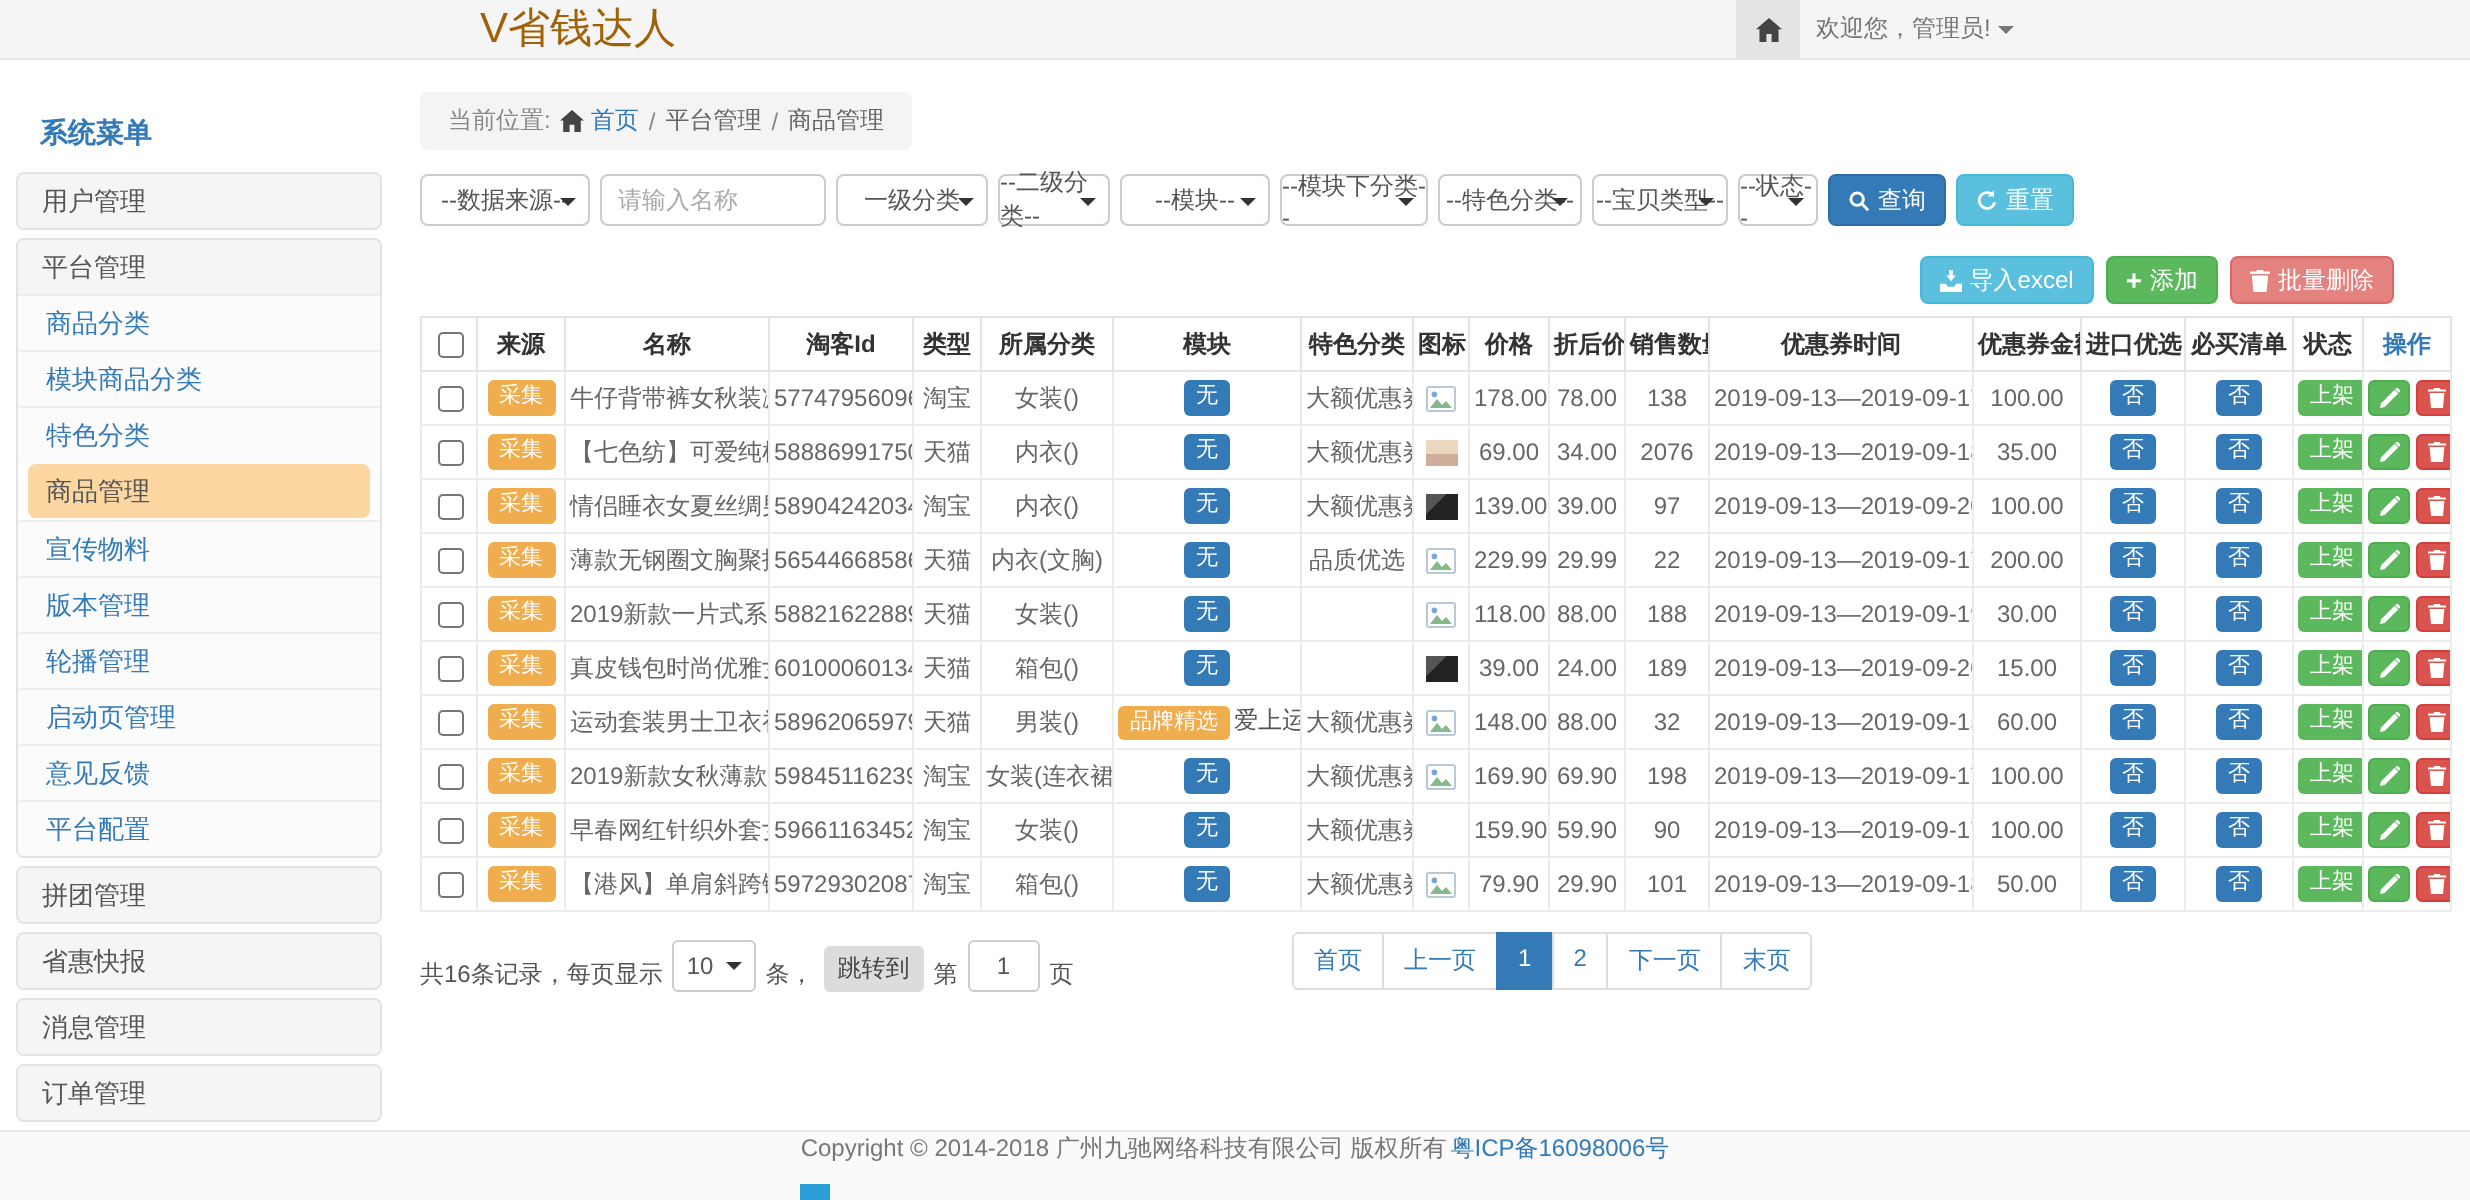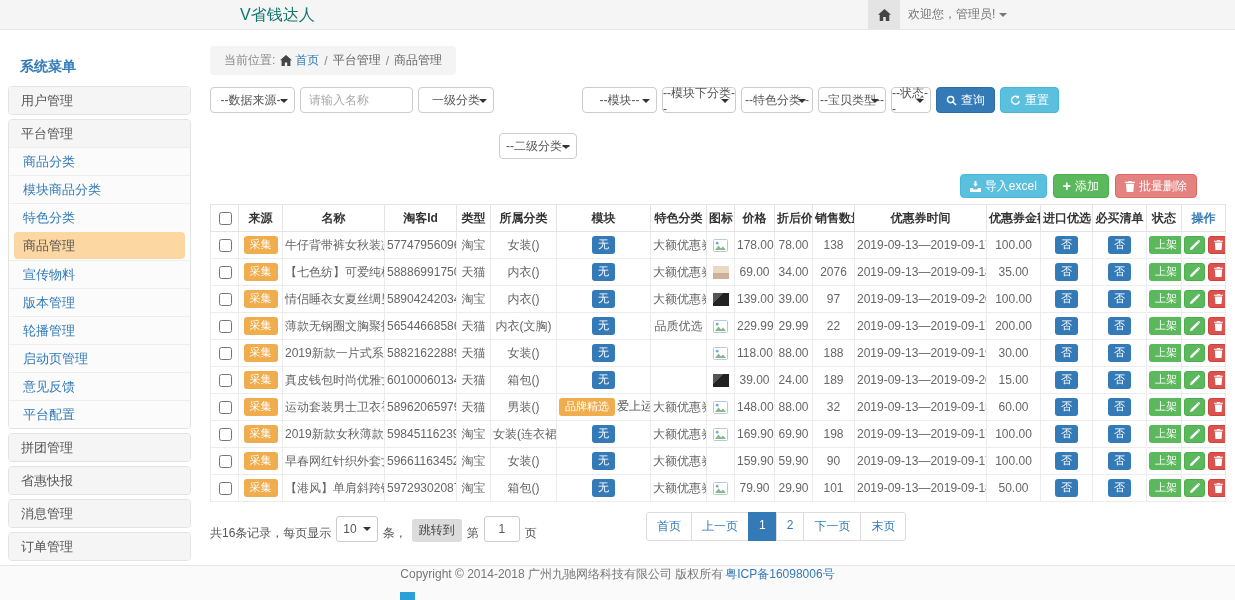--- a/index.html
+++ b/index.html
@@ -1,21 +1,21 @@
 <!DOCTYPE html>
 <html><head>
 <meta charset="utf-8">
 <style>
   html,body{margin:0;padding:0}
   body{width:1235px;height:600px;position:relative;overflow:hidden;background:#fff;
        font-family:"Liberation Sans","DejaVu Sans",sans-serif;font-size:12px;color:#555}
   
   .top-header{position:absolute;top:0;left:0;width:1235px;height:30px;background:#f5f5f5;
               border-bottom:1px solid #e7e7e7;box-sizing:border-box}
-  .brand{position:absolute;left:240px;top:0;line-height:29px;font-size:16px;color:#0f766e}
+  .brand{position:absolute;left:240px;top:0;line-height:29px;font-size:21px;color:#a16207}
   .home-box{position:absolute;left:868px;top:0;width:32px;height:29px;background:#e4e4e4;
             display:flex;align-items:center;justify-content:center;color:#444;cursor:pointer}
   .welcome{position:absolute;left:908px;top:0;line-height:29px;color:#767676;display:flex;
            align-items:center;gap:4px;cursor:pointer}
   .caret{display:inline-block;width:0;height:0;border-left:4px solid transparent;
          border-right:4px solid transparent;border-top:4px solid #777}
   
   #sidebar{position:absolute;left:8px;top:46px;width:183px;height:521px;overflow:hidden}
   .side-title{color:#337ab7;font-weight:bold;font-size:14px;padding:12px 12px 10px}
   .side-panel{border:1px solid #e3e3e3;border-radius:4px;margin-bottom:4px;background:#fdfdfd;overflow:hidden}
@@ -160,21 +160,21 @@
   <div class="filter-row" id="filter-row">
       <div class="sel" style="width: 85px;">
         <span class="sel-label">--数据来源--</span>
         <span class="caret"></span>
       </div>
       <input class="txt-input" placeholder="请输入名称" style="">
       <div class="sel" style="width: 76px;">
         <span class="sel-label">一级分类</span>
         <span class="caret"></span>
       </div>
-      <div class="sel" style="width: 78px; margin-top: 46px;">
+      <div class="sel" style="width: 56px;">
         <span class="sel-label">--二级分类--</span>
         <span class="caret"></span>
       </div>
       <div class="sel" style="width: 75px;">
         <span class="sel-label">--模块--</span>
         <span class="caret"></span>
       </div>
       <div class="sel" style="width: 74px;">
         <span class="sel-label">--模块下分类--</span>
         <span class="caret"></span>

